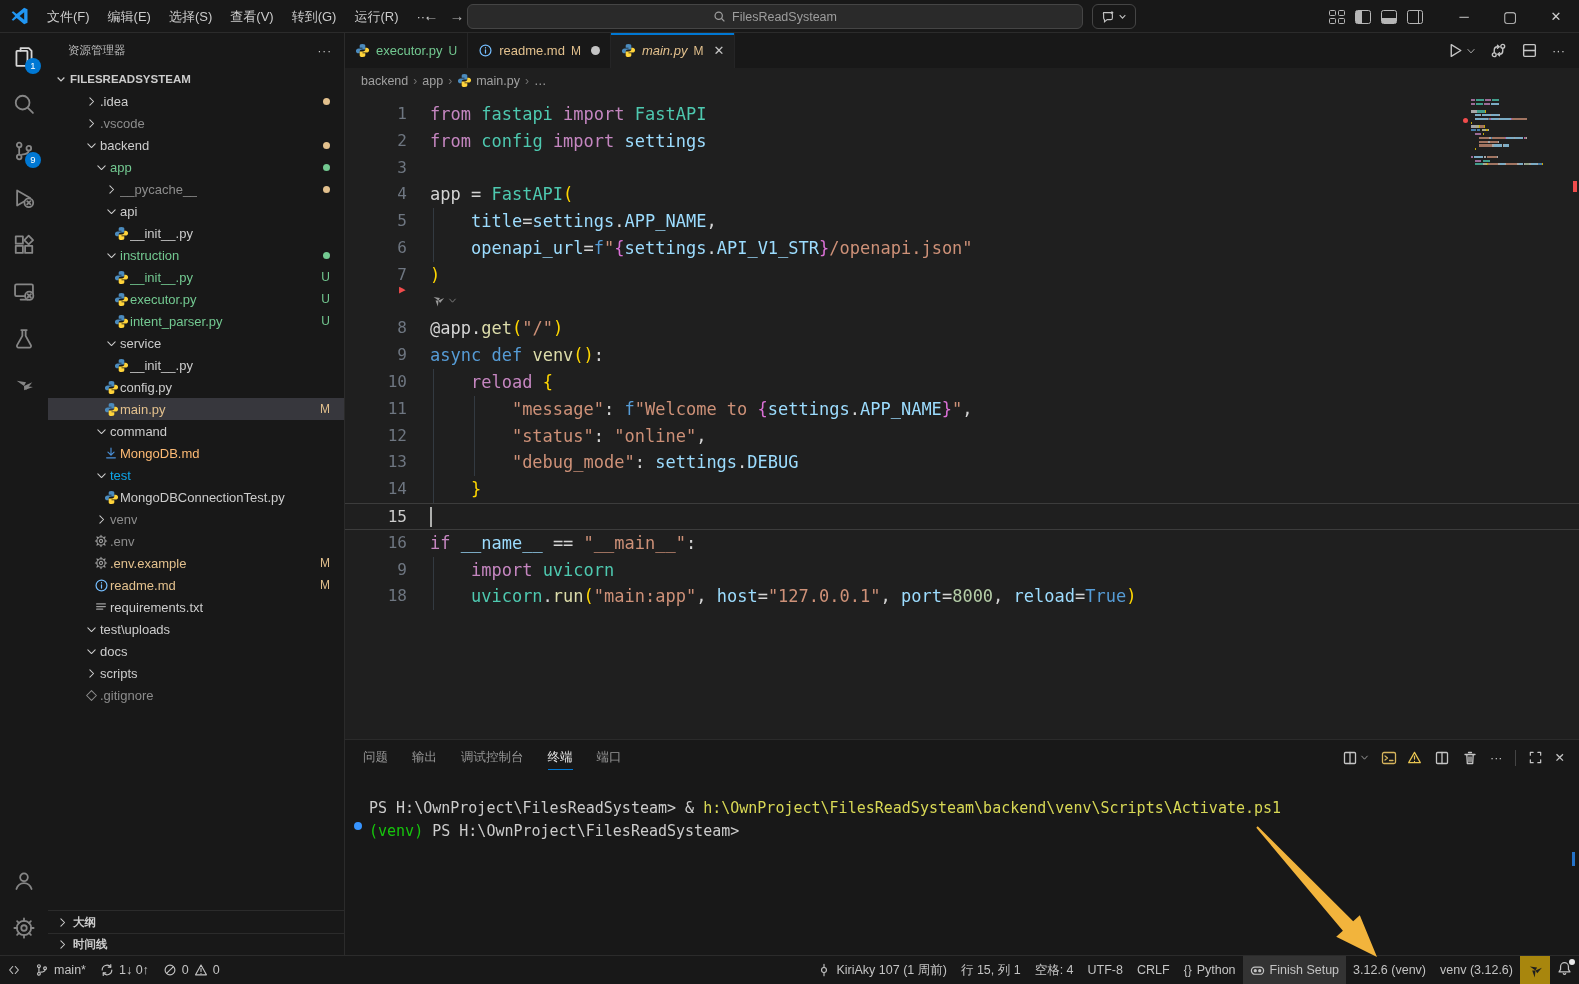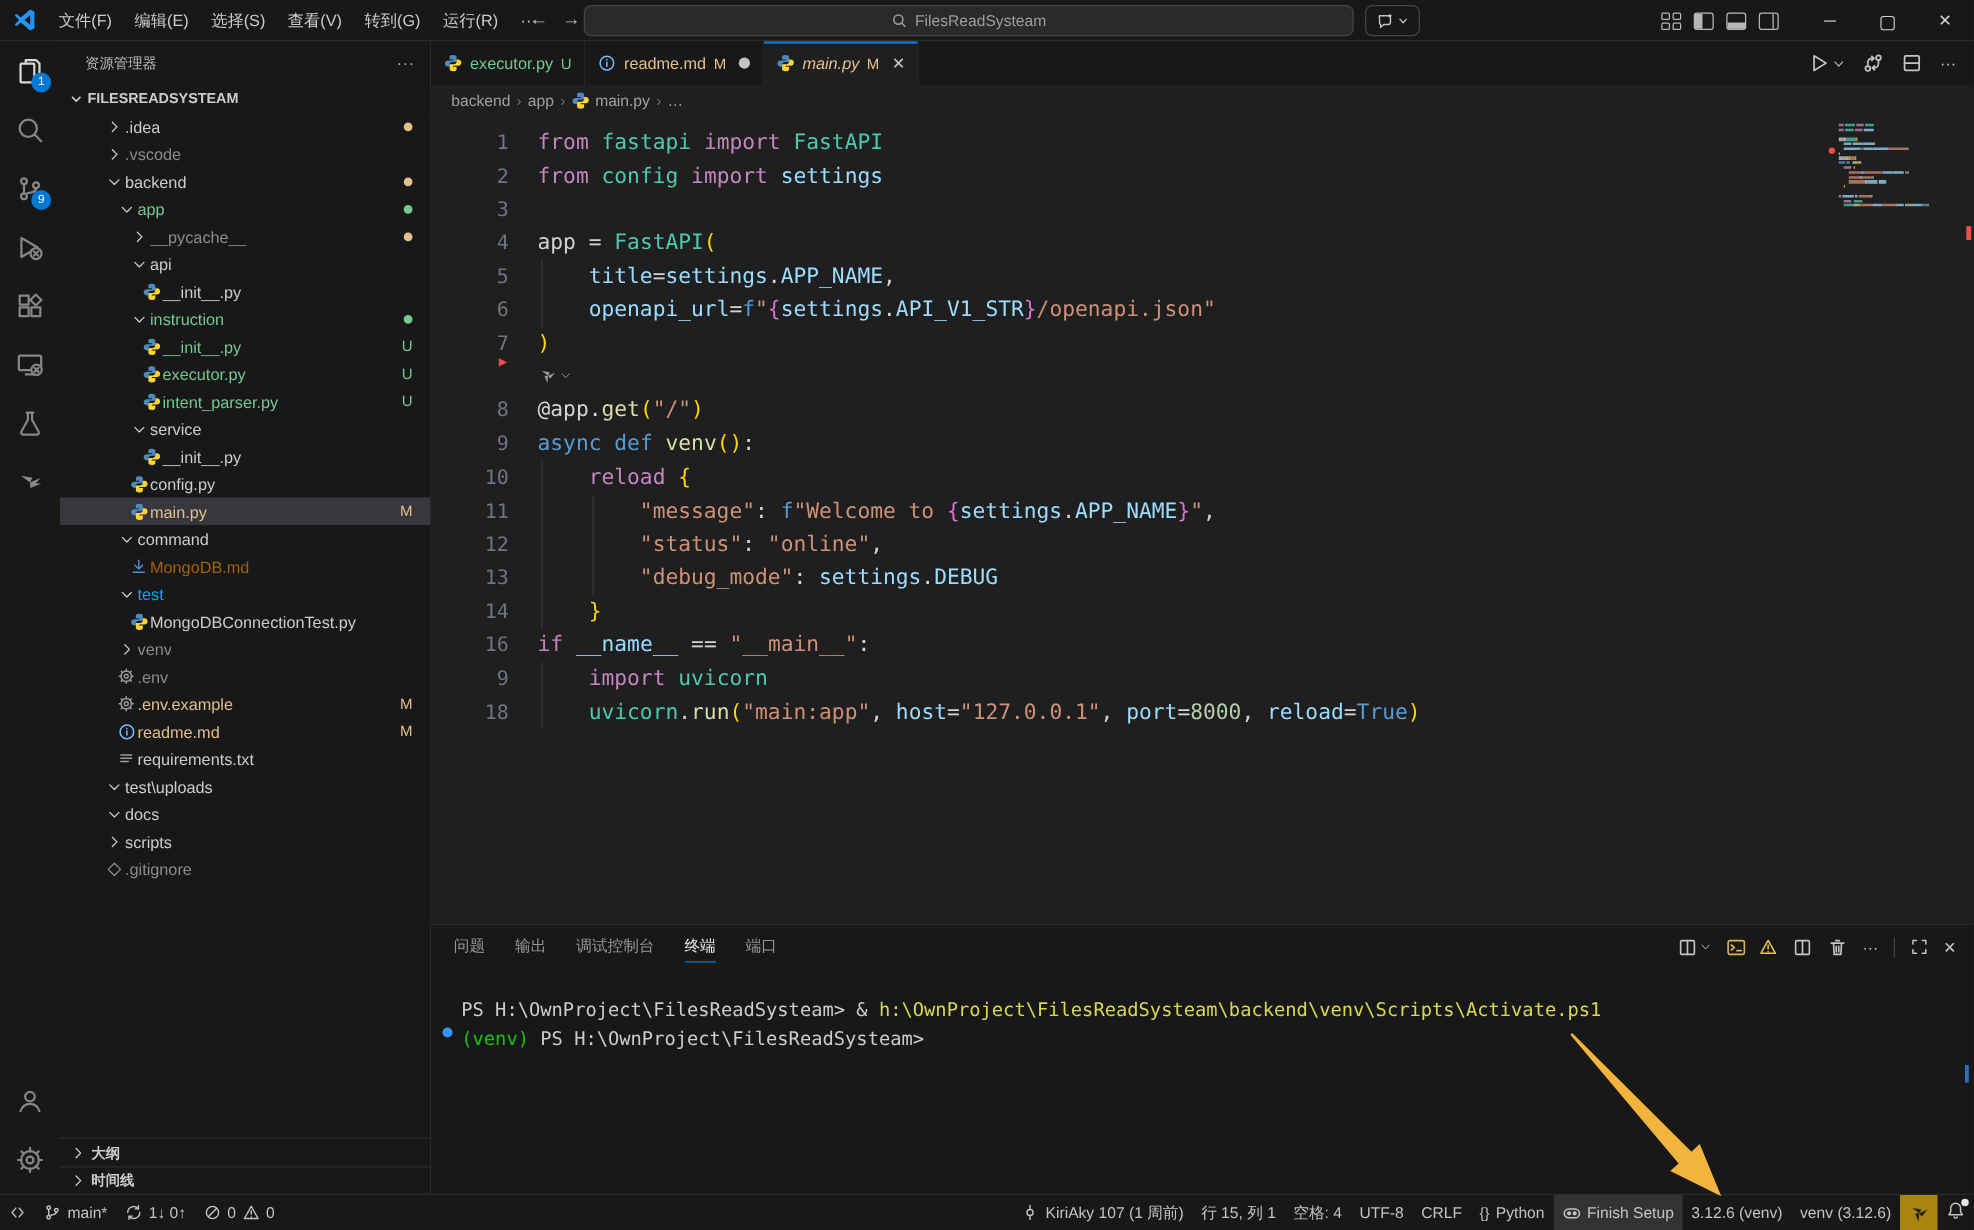--- a/index.html
+++ b/index.html
@@ -417,21 +417,21 @@
     <span class="tlabel" style="color:#cccccc">command</span>
     <span class="tright"></span>
         </div>
         <div class="trow" style="padding-left:54px">
     <span class="tslot">
             <svg width="14" height="14" viewBox="0 0 16 16" fill="none" stroke="#4a90d9" stroke-width="1.3" stroke-linecap="round" stroke-linejoin="round">
               <path d="M8 2.5v8M4.5 7L8 10.5 11.5 7"></path>
               <path d="M3 13.5h10"></path>
             </svg>
           </span>
-    <span class="tlabel" style="color:#a16207">MongoDB.md</span>
+    <span class="tlabel" style="color:#fdba74">MongoDB.md</span>
     <span class="tright"></span>
         </div>
         <div class="trow" style="padding-left:44px">
     <span class="tslot">
             <svg width="13" height="13" viewBox="0 0 16 16" fill="none" stroke="#cccccc" stroke-width="1.3" stroke-linecap="round" stroke-linejoin="round">
               <path d="M3.5 6L8 10.5 12.5 6"></path>
             </svg>
           </span>
     <span class="tlabel" style="color:#0ea5e9">test</span>
     <span class="tright"></span>
@@ -652,20 +652,21 @@
               </svg>
             </span>
           </div>
           <div class="crow"><span class="ln">8</span><span class="ct"><span style="color:#d4d4d4">@app</span><span style="color:#d4d4d4">.</span><span style="color:#dcdcaa">get</span><span style="color:#ffd700">(</span><span style="color:#ce9178">"/"</span><span style="color:#ffd700">)</span></span></div>
           <div class="crow"><span class="ln">9</span><span class="ct"><span style="color:#569cd6">async</span><span style="color:#d4d4d4"> </span><span style="color:#569cd6">def</span><span style="color:#d4d4d4"> </span><span style="color:#dcdcaa">venv</span><span style="color:#ffd700">()</span><span style="color:#d4d4d4">:</span></span></div>
           <div class="crow"><span class="iguide" style="left:88px"></span><span class="ln">10</span><span class="ct"><span style="color:#d4d4d4">    </span><span style="color:#c586c0">reload</span><span style="color:#d4d4d4"> </span><span style="color:#ffd700">{</span></span></div>
           <div class="crow"><span class="iguide" style="left:88px"></span><span class="iguide" style="left:128.92000000000002px"></span><span class="ln">11</span><span class="ct"><span style="color:#d4d4d4">        </span><span style="color:#ce9178">"message"</span><span style="color:#d4d4d4">: </span><span style="color:#569cd6">f</span><span style="color:#ce9178">"Welcome to </span><span style="color:#da70d6">{</span><span style="color:#9cdcfe">settings</span><span style="color:#d4d4d4">.</span><span style="color:#9cdcfe">APP_NAME</span><span style="color:#da70d6">}</span><span style="color:#ce9178">"</span><span style="color:#d4d4d4">,</span></span></div>
           <div class="crow"><span class="iguide" style="left:88px"></span><span class="iguide" style="left:128.92000000000002px"></span><span class="ln">12</span><span class="ct"><span style="color:#d4d4d4">        </span><span style="color:#ce9178">"status"</span><span style="color:#d4d4d4">: </span><span style="color:#ce9178">"online"</span><span style="color:#d4d4d4">,</span></span></div>
           <div class="crow"><span class="iguide" style="left:88px"></span><span class="iguide" style="left:128.92000000000002px"></span><span class="ln">13</span><span class="ct"><span style="color:#d4d4d4">        </span><span style="color:#ce9178">"debug_mode"</span><span style="color:#d4d4d4">: </span><span style="color:#9cdcfe">settings</span><span style="color:#d4d4d4">.</span><span style="color:#9cdcfe">DEBUG</span></span></div>
           <div class="crow"><span class="iguide" style="left:88px"></span><span class="ln">14</span><span class="ct"><span style="color:#d4d4d4">    </span><span style="color:#ffd700">}</span></span></div>
+          <div class="crow current"><span class="ln">15</span><span class="ct"></span><span class="cursor"></span></div>
           <div class="crow"><span class="ln">16</span><span class="ct"><span style="color:#c586c0">if</span><span style="color:#d4d4d4"> </span><span style="color:#9cdcfe">__name__</span><span style="color:#d4d4d4"> </span><span style="color:#d4d4d4">==</span><span style="color:#d4d4d4"> </span><span style="color:#ce9178">"__main__"</span><span style="color:#d4d4d4">:</span></span></div>
           <div class="crow"><span class="iguide" style="left:88px"></span><span class="ln">9</span><span class="ct"><span style="color:#d4d4d4">    </span><span style="color:#c586c0">import</span><span style="color:#d4d4d4"> </span><span style="color:#4ec9b0">uvicorn</span></span></div>
           <div class="crow"><span class="iguide" style="left:88px"></span><span class="ln">18</span><span class="ct"><span style="color:#d4d4d4">    </span><span style="color:#4ec9b0">uvicorn</span><span style="color:#d4d4d4">.</span><span style="color:#dcdcaa">run</span><span style="color:#ffd700">(</span><span style="color:#ce9178">"main:app"</span><span style="color:#d4d4d4">, </span><span style="color:#9cdcfe">host</span><span style="color:#d4d4d4">=</span><span style="color:#ce9178">"127.0.0.1"</span><span style="color:#d4d4d4">, </span><span style="color:#9cdcfe">port</span><span style="color:#d4d4d4">=</span><span style="color:#b5cea8">8000</span><span style="color:#d4d4d4">, </span><span style="color:#9cdcfe">reload</span><span style="color:#d4d4d4">=</span><span style="color:#569cd6">True</span><span style="color:#ffd700">)</span></span></div>
         </div>
       <div class="minimap" id="minimap">
           <div class="mm-row">
             <span class="mm-seg" style="left:0px;width:4.2px;background:#c586c0"></span>
             <span class="mm-seg" style="left:5.25px;width:7.3500000000000005px;background:#4ec9b0"></span>
             <span class="mm-seg" style="left:13.650000000000002px;width:6.300000000000001px;background:#c586c0"></span>
             <span class="mm-seg" style="left:21.000000000000004px;width:7.3500000000000005px;background:#4ec9b0"></span>

